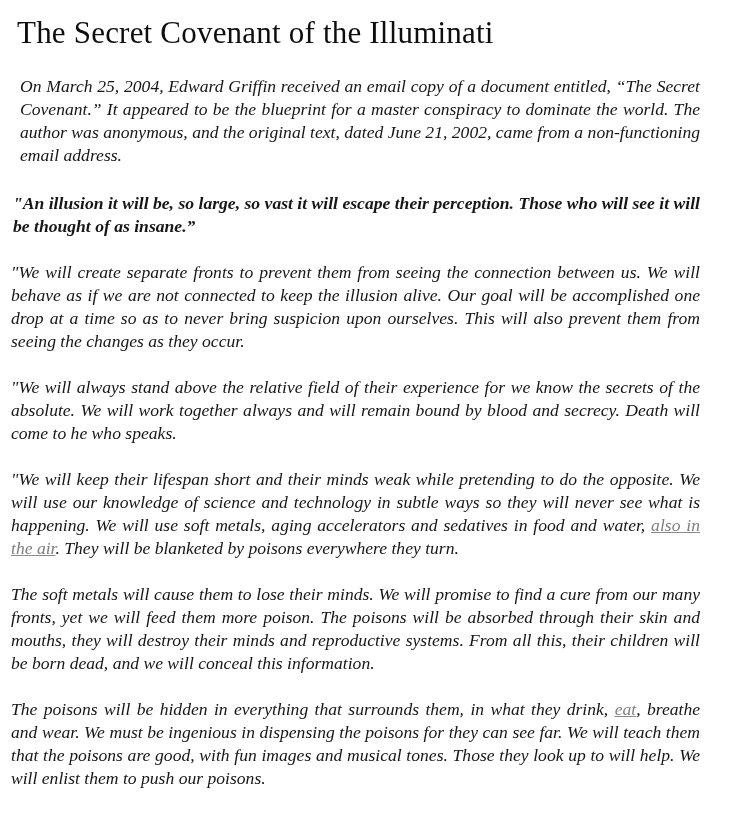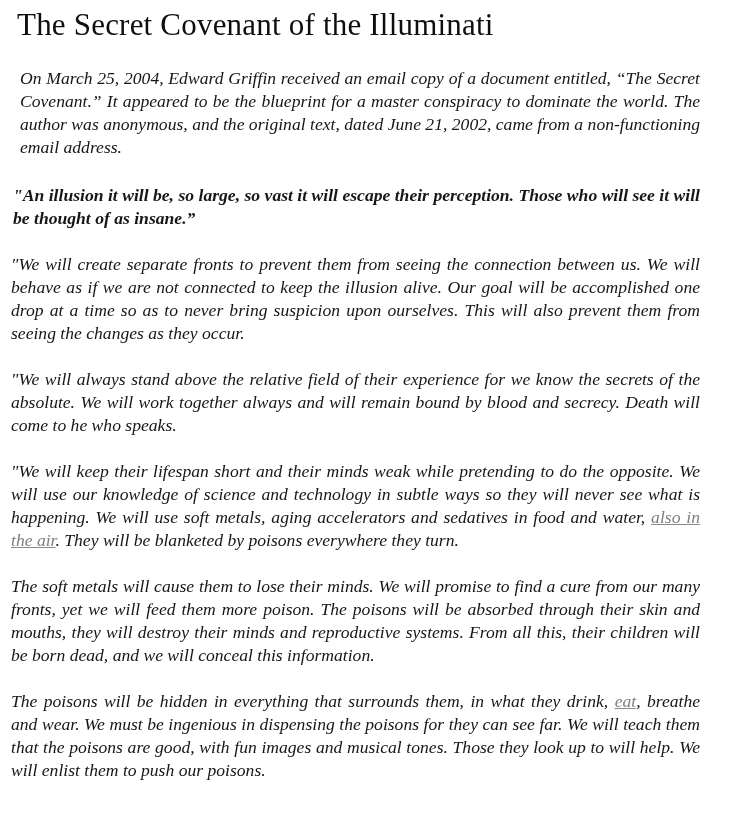--- a/index.html
+++ b/index.html
@@ -16,21 +16,21 @@
   }
   .doc {
     box-sizing: border-box;
     width: 733px;
     padding: 6px 17px 0 11px;
   }
   .doc-title {
     font-size: 31px;
     font-weight: normal;
     font-style: normal;
-    margin: 0 0 0 6px;
+    margin: 8px 0 0 6px;
     line-height: 38px;
     color: #0e0e0e;
     letter-spacing: 0.2px;
   }
   p.body-para {
     font-style: italic;
     font-size: 17.6px;
     line-height: 23px;
     text-align: justify;
     margin: 23px 16px 0 0;

